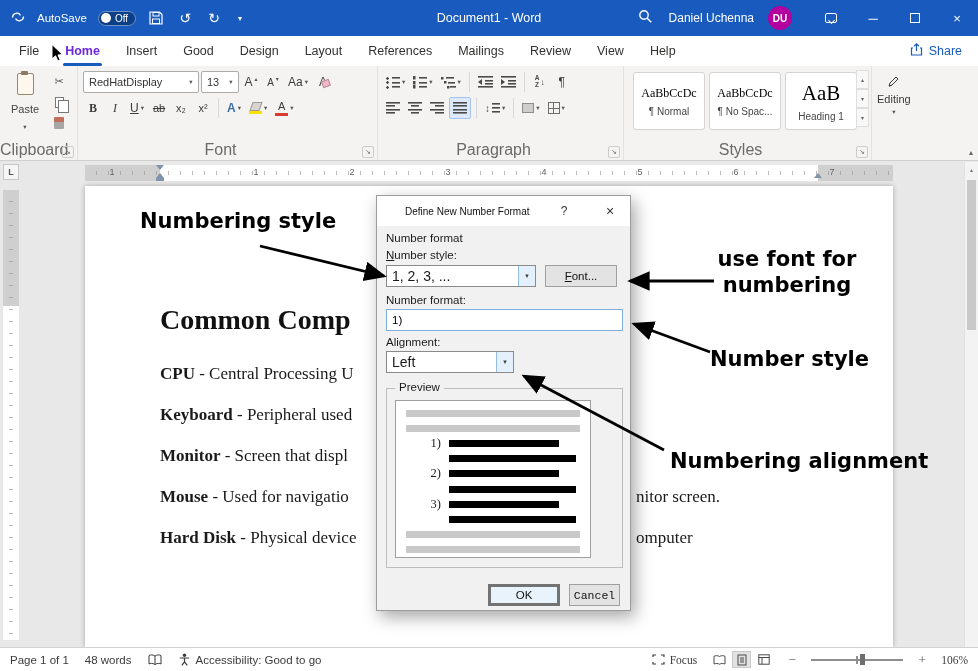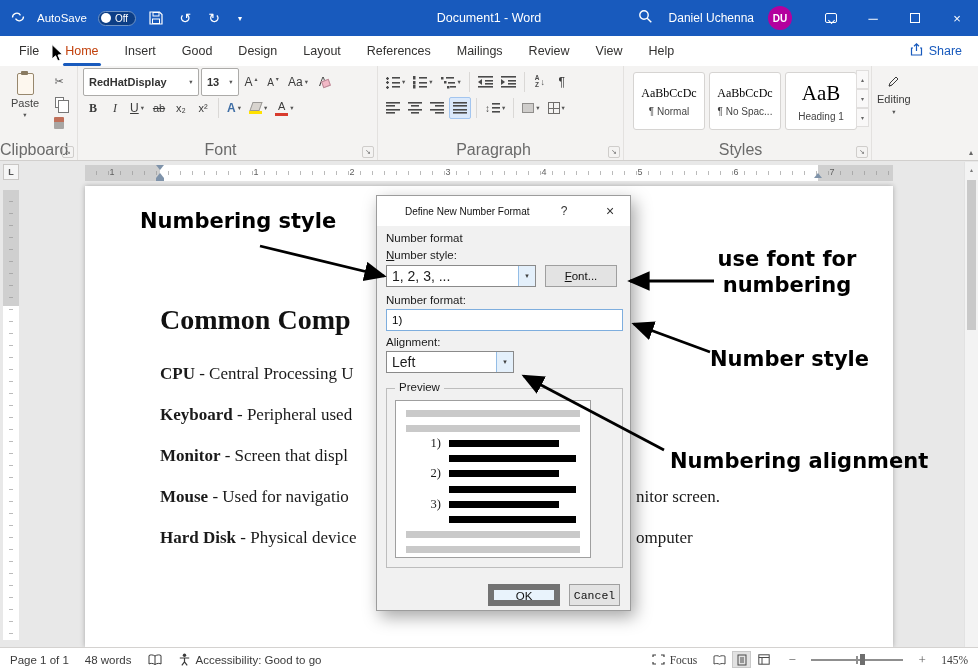--- a/index.html
+++ b/index.html
@@ -23,50 +23,50 @@
   .tb-user { font-size:12px; margin:0 14px 0 8px; }
   .tb-avatar { width:24px; height:24px; border-radius:50%; background:#b4009e; display:flex; align-items:center; justify-content:center; font-size:10px; font-weight:700; margin-right:18px; }
   .tb-win { width:42px; height:36px; display:flex; align-items:center; justify-content:center; font-size:13px; color:#fff; }
   .ro-box { width:12px; height:10px; border:1.2px solid #fff; border-radius:2px; position:relative; }
   .ro-box::after { content:""; position:absolute; left:3px; top:4px; width:4px; height:4px; border-right:1.2px solid #fff; border-bottom:1.2px solid #fff; transform:rotate(45deg); }
   .max-box { width:10px; height:10px; border:1.2px solid #fff; }
 
   
   .tabsrow { position:absolute; top:36px; left:0; right:0; height:30px; background:#fff; display:flex; align-items:stretch; padding-left:6px; }
   .tab { display:flex; align-items:center; padding:0 13px; font-size:12.5px; color:#323130; position:relative; }
-  .tab.active { color:#c2410c; font-weight:400; }
+  .tab.active { color:#6d28d9; font-weight:700; }
   .tab.active::after { content:""; position:absolute; left:11px; right:11px; bottom:0; height:3px; background:#185abd; border-radius:2px; }
   .share-btn { margin-left:auto; display:flex; align-items:center; gap:6px; padding:0 16px; color:#185abd; font-size:12.5px; }
   .cursor { position:absolute; left:51px; top:44px; z-index:70; pointer-events:none; }
 
   
   .ribbon { position:absolute; top:66px; left:0; right:0; height:95px; background:#f4f3f2; border-bottom:1px solid #d1cfcd; display:flex; }
   .rgroup { position:relative; height:100%; padding:3px 5px 16px; border-right:1px solid #e3e1df; }
   .glabel { position:absolute; bottom:1px; left:0; right:14px; text-align:center; font-size:16px; color:#6a6a6a; }
   .glauncher { position:absolute; bottom:2px; right:3px; width:12px; height:12px; border:1px solid #cfcdcb; border-radius:2px; font-size:7px; color:#6a6a6a; display:flex; align-items:center; justify-content:center; }
   .rrow { display:flex; align-items:center; gap:2px; height:26px; }
   .rbtn { min-width:20px; height:22px; padding:0 3px; display:flex; align-items:center; justify-content:center; gap:2px; font-size:12px; color:#3b3b3b; border-radius:2px; }
   .rbtn.active { background:#dbe9fb; border:1px solid #a3c5ef; }
   .chev { font-size:6.5px; color:#555; }
   .vdiv { width:1px; height:20px; background:#dad8d6; margin:0 3px; }
   
   .g-clipboard { width:78px; }
   .gc { display:flex; gap:3px; }
-  .paste-btn { width:40px; display:flex; flex-direction:column; align-items:center; gap:2px; padding-top:4px; }
+  .paste-btn { width:40px; display:flex; flex-direction:column; align-items:center; gap:8px; padding-top:4px; }
   .clipboard-icon { width:17px; height:22px; background:#fdf7ee; border:1.5px solid #97876d; border-radius:2px; position:relative; }
   .clipboard-icon::before { content:""; position:absolute; top:-3px; left:3.5px; width:7px; height:4px; background:#8a7a60; border-radius:1px; }
   .pb-label { font-size:11px; color:#444; }
   .clip-col { display:flex; flex-direction:column; gap:3px; padding-top:3px; }
   .mini { width:22px; height:18px; display:flex; align-items:center; justify-content:center; font-size:11px; color:#5c5c5c; }
   .copy-icon { width:9px; height:11px; border:1.2px solid #777; position:relative; background:#fff; }
   .copy-icon::after { content:""; position:absolute; left:2px; top:2px; width:9px; height:11px; border:1.2px solid #777; background:#fff; }
   .painter-icon { width:10px; height:12px; background:linear-gradient(#c0705a 0 5px, #a8a6a4 5px 100%); border-radius:1px; }
   
   .g-font { width:300px; }
-  .combo { display:flex; align-items:center; border:1px solid #acaba9; background:#fff; height:28px; border-radius:2px;font-weight:bold; }
+  .combo { display:flex; align-items:center; border:1px solid #acaba9; background:#fff; height:22px; border-radius:2px; }
   .combo-text { flex:1; padding:0 5px; font-size:11px; color:#333; white-space:nowrap; overflow:hidden; }
   .combo-arrow { width:14px; align-self:stretch; display:flex; align-items:center; justify-content:center; font-size:6.5px; color:#555; }
   .fc-name { width:116px; }
   .fc-size { width:38px; }
   .b-serif { font-family:"Liberation Serif",serif; font-weight:700; }
   .b-italic { font-family:"Liberation Serif",serif; font-style:italic; }
   .b-under { text-decoration:underline; }
   .b-strike { text-decoration:line-through; font-size:11px; }
   .supsub { font-size:11px; }
   .tinyup { font-size:6px; margin-top:-8px; color:#555; }
@@ -171,21 +171,21 @@
   .preview-group { position:absolute; left:9px; top:192px; width:237px; height:180px; border:1px solid #bdbdbd; }
   .pg-label { position:absolute; top:-8px; left:8px; background:#f1f1f1; padding:0 4px; }
   .pg-white { position:absolute; left:8px; top:11px; width:196px; height:158px; background:#fff; border:1px solid #9f9f9f; padding:5px 10px 0; display:flex; flex-direction:column; }
   .prow { height:16px; display:flex; align-items:center; }
   .gbar { width:100%; height:7px; background:#c9c9c9; }
   .nrow { padding-left:18px; }
   .nnum { width:17px; text-align:right; font-family:"Liberation Serif",serif; font-size:12.5px; margin-right:8px; }
   .nbar { width:110px; height:7px; background:#000; }
   .cbar { margin-left:43px; width:127px; height:7px; background:#000; }
   .dlg-buttons { position:absolute; top:388px; right:10px; display:flex; gap:9px; }
-  .btn-ok { width:72px; border:6px solid #737373; background:#e9f3fc; }
+  .btn-ok { width:72px; border:3px solid #737373; background:#e9f3fc; }
   .btn-cancel { width:51px;font-family:Liberation Mono, monospace; }
 
   
   .ann { position:absolute; z-index:45; font-family:"DejaVu Sans",sans-serif; font-weight:700; font-size:21px; color:#000; white-space:nowrap; }
   .ann.center { text-align:center; white-space:normal; line-height:1.25; }
   .arrows { position:absolute; left:0; top:0; z-index:44; pointer-events:none; }
 
   
   .statusbar { position:absolute; left:0; right:0; bottom:0; height:24px; background:#fff; border-top:1px solid #d4d2d0; display:flex; align-items:center; font-size:11.5px; color:#3b3b3b; padding:0 10px; gap:16px; z-index:6; }
   .sb-item { display:flex; align-items:center; gap:5px; white-space:nowrap; }
@@ -627,17 +627,17 @@
             </svg>
           </span>
       </span>
       <span class="zoom-ctl">−</span>
       <span class="zoom-slider">
         <span class="zs-track"></span>
         <span class="zs-notch"></span>
         <span class="zs-thumb"></span>
       </span>
       <span class="zoom-ctl">+</span>
-      <span class="sb-item">145%</span>
+      <span class="sb-item">106%</span>
     </span>
   </div>
 
 </div>
 
 </body></html>

